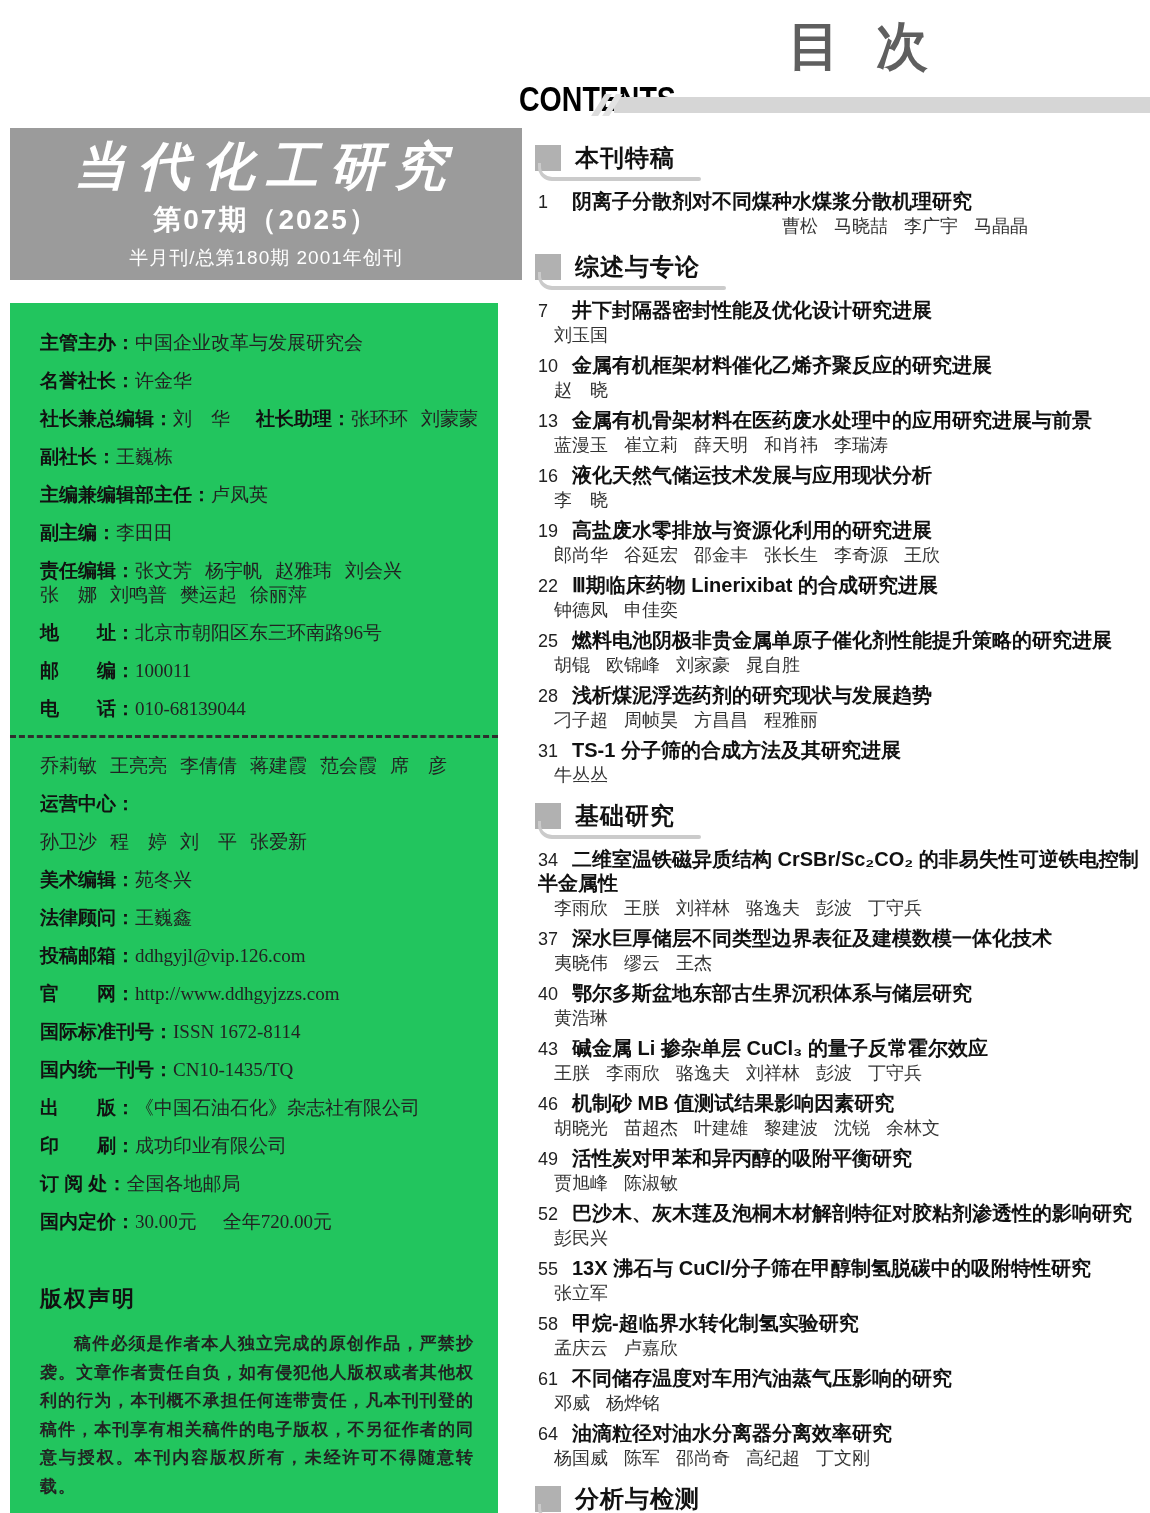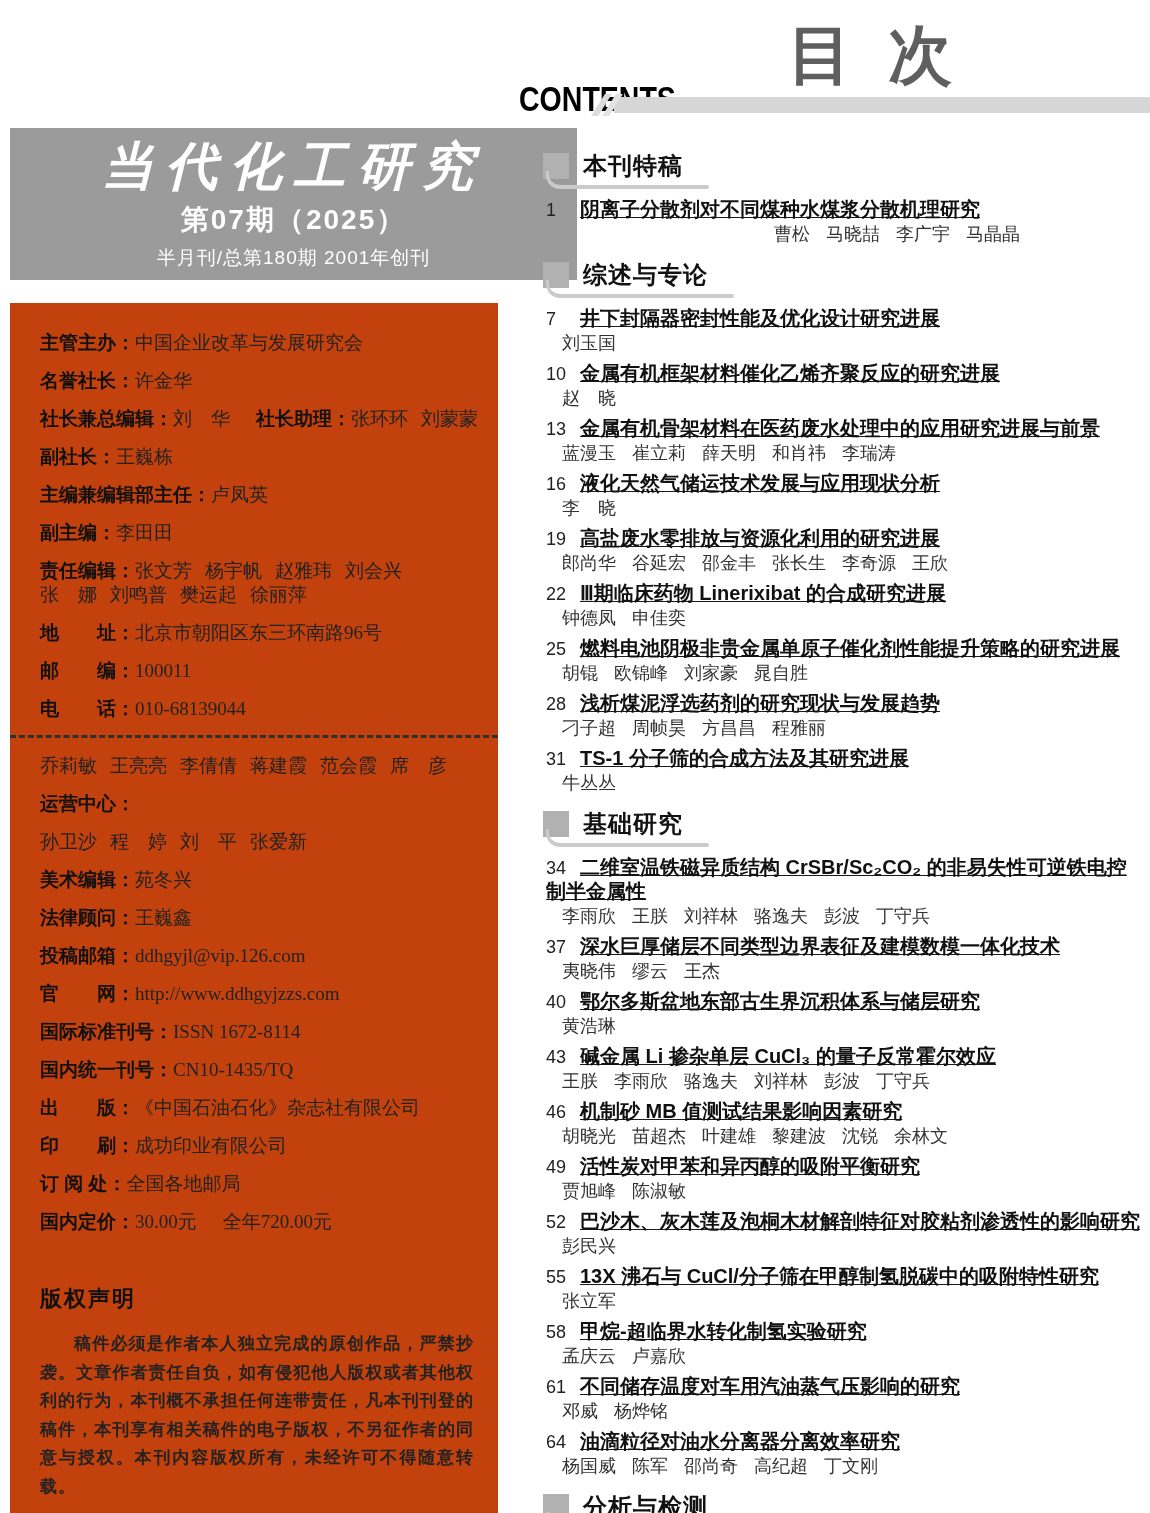--- a/index.html
+++ b/index.html
@@ -2,63 +2,63 @@
 <html><head>
 <meta charset="utf-8">
 <style>
   html,body{margin:0;padding:0;}
   body{
     width:1150px;height:1513px;position:relative;background:#ffffff;
     font-family:"Liberation Sans",sans-serif;color:#1a1a1a;overflow:hidden;
   }
   
   .jheader{
-    position:absolute;left:10px;top:128px;width:567px;height:152px;
+    position:absolute;left:10px;top:128px;width:512px;height:152px;
     background:#9b9b9b;display:flex;flex-direction:column;align-items:center;justify-content:center;
   }
   .jname{
     color:#ffffff;font-family:"Liberation Serif",serif;font-style:italic;font-weight:bold;
     font-size:52px;letter-spacing:12px;line-height:60px;white-space:nowrap;
   }
   .jissue{color:#ffffff;font-size:28px;font-weight:bold;letter-spacing:2px;margin-top:4px;}
   .jsub{color:#ffffff;font-size:19px;margin-top:6px;letter-spacing:1px;}
   .jpanel{
     position:absolute;left:10px;top:303px;width:488px;height:1210px;
-    background:#c2410c;box-sizing:border-box;padding:28px 18px 0 30px;overflow:hidden;
+    background:#22c55e;box-sizing:border-box;padding:28px 18px 0 30px;overflow:hidden;
   }
   .mh-row{line-height:24px;margin-bottom:14px;font-size:19px;}
   .mh-pair{margin-right:26px;}
   .mh-pair:last-child{margin-right:0;}
   .mh-label{font-weight:bold;color:#111;}
   .mh-tok{display:inline-block;margin-right:13px;font-family:"Liberation Serif",serif;color:#222;}
   .mh-tok:last-child{margin-right:0;}
   .mh-divider{border-top:3px dashed #2e2e2e;margin:8px -18px 16px -30px;height:0;}
   .copyright{margin-top:50px;padding-right:6px;}
   .cp-title{text-align:left;font-weight:bold;font-size:22px;letter-spacing:2px;color:#111;}
   .cp-body{
     margin:16px 0 1px 0;font-family:"Liberation Serif",serif;font-size:17px;line-height:28.5px;
     text-align:justify;text-indent:2em;letter-spacing:1px;color:#222;font-weight:bold;
   }
   
   .contents-en{
     position:absolute;left:519px;top:80px;font-size:31px;font-weight:bold;letter-spacing:0px;
     transform:scale(0.92,1.12);transform-origin:left top;color:#000;
   }
   .title-cn{
-    position:absolute;left:788px;top:12px;font-size:64px;font-weight:bold;color:#5f5f5f;
+    position:absolute;left:788px;top:12px;font-size:52px;font-weight:bold;color:#5f5f5f;
     letter-spacing:36px;white-space:nowrap;
   }
   .top-bar{position:absolute;left:614px;top:97px;width:536px;height:16px;background:#d6d6d6;}
   .top-bar::before,.top-bar::after{
     content:"";position:absolute;top:-3px;height:22px;width:7px;background:#dcdcdc;transform:skewX(-32deg);
   }
   .top-bar::before{left:-16px;}
   .top-bar::after{left:-5px;background:#e3e3e3;}
   .toc{position:absolute;left:520px;top:136px;width:628px;}
-  .toc-section{margin:8px;text-decoration:underline;}
+  .toc-section{margin:0;}
   .sec-header{position:relative;display:inline-block;margin:6px 0 16px 15px;}
   .sec-square{display:inline-block;width:26px;height:26px;background:#b1b1b1;vertical-align:middle;}
   .sec-title{font-size:24px;font-weight:bold;margin-left:14px;vertical-align:middle;color:#111;letter-spacing:1px;}
   .sec-header::after{
     content:"";position:absolute;left:16px;right:-26px;bottom:-7px;height:4px;background:#cbcbcb;border-radius:2px;
   }
   .sec-header::before{
     content:"";position:absolute;left:3px;bottom:-7px;width:14px;height:14px;
     border-left:3px solid #cbcbcb;border-bottom:4px solid #cbcbcb;border-bottom-left-radius:14px;
   }

